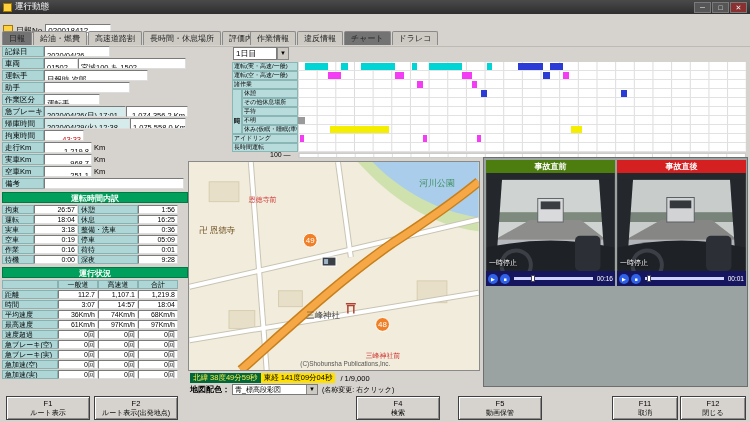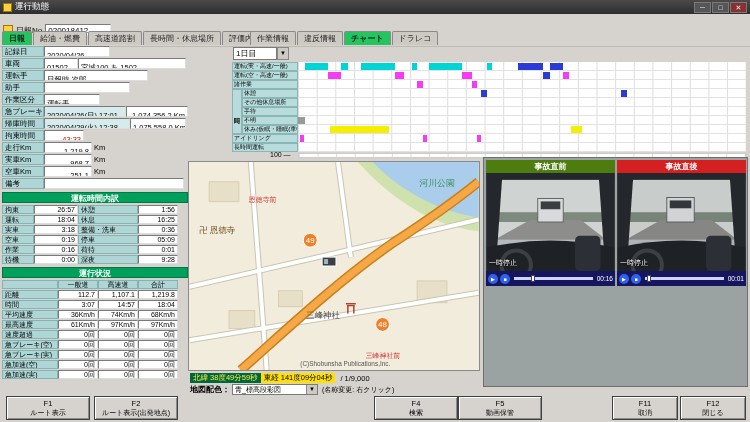--- a/index.html
+++ b/index.html
@@ -18,21 +18,21 @@
   .toolbar{position:absolute;left:0;top:14px;width:750px;height:16px;display:flex;align-items:center;padding:16px 3px;border-bottom:1px solid #bdbab4}
   .doc-icon{width:10px;height:11px;background:#ffd23e;border:1px solid #a07800;margin-right:3px}
   .tb-label{font-size:8px;margin-right:3px}
   .report-input{width:66px;height:12px;background:#fff;border:1px solid;border-color:#7a7a7a #e8e8e8 #e8e8e8 #7a7a7a;font-size:8px;padding:0 2px}
 
   
   .tabs{position:absolute;top:31px;height:14px;display:flex;gap:1px}
   #tabs-left{left:2px}
   #tabs-right{left:250px}
   .tab{background:#cdcac4;border:1px solid #8a8a8a;border-bottom:none;border-radius:2px 2px 0 0;font-size:8px;padding:1px 6px 0;height:14px;color:#222;white-space:nowrap}
-  .tab.active{background:#22c55e;font-weight:bold}
+  .tab.active{background:#737373;font-weight:normal}
 
   
   .left-panel{position:absolute;left:2px;top:46px;width:186px}
   .f-row{display:flex;height:11px;margin-bottom:1px}
   .f-label{width:42px;flex:none;background:#aed6d6;border:1px solid #86b2b2;font-size:7.5px;line-height:9px;padding-left:2px;overflow:hidden;white-space:nowrap}
   .f-field{background:#fff;border:1px solid;border-color:#7a7a7a #ddd #ddd #7a7a7a;font-size:7.5px;line-height:9px;padding:4px 2px;overflow:hidden;white-space:nowrap}
   .f-field.cyan{background:#d6ecec}
   .num{text-align:right}
   .warn{color:#c00000}
   .f-unit{font-size:7.5px;line-height:11px;margin-left:2px}
@@ -85,21 +85,21 @@
   .vc-btn{width:10px;height:10px;flex:none;border-radius:50%;background:#2f62e8;color:#fff;font-size:5px;line-height:10px;text-align:center}
   .vc-slider{position:relative;flex:1;height:3px;background:#cfd4ff;margin:0 2px}
   .vc-thumb{position:absolute;top:-2px;width:4px;height:7px;background:#fff;border:1px solid #445}
   .t1{left:22%}.t2{left:3%}
   .vc-time{color:#fff;font-size:6.5px}
 
   
   .fk{position:absolute;top:396px;height:24px;background:#d6d3ce;border:1px solid #404040;box-shadow:inset 1px 1px 0 #fff,inset -1px -1px 0 #8a8a8a;display:flex;flex-direction:column;align-items:center;justify-content:center;cursor:default}
   .fk .k{font-size:7.5px}
   .fk .l{font-size:7px;white-space:nowrap;overflow:hidden;max-width:95%}
-  .fk1{left:6px;width:84px}.fk2{left:94px;width:84px}.fk3{left:374px;width:84px}
+  .fk1{left:6px;width:84px}.fk2{left:94px;width:84px}.fk3{left:356px;width:84px}
   .fk4{left:458px;width:84px}.fk5{left:612px;width:66px}.fk6{left:680px;width:66px}
 </style>
 </head>
 <body>
 
 <div class="titlebar">
   <div class="ticon"></div>
   <div class="ttext">運行動態</div>
   <div class="winbtns">
     <div class="winbtn">─</div>

